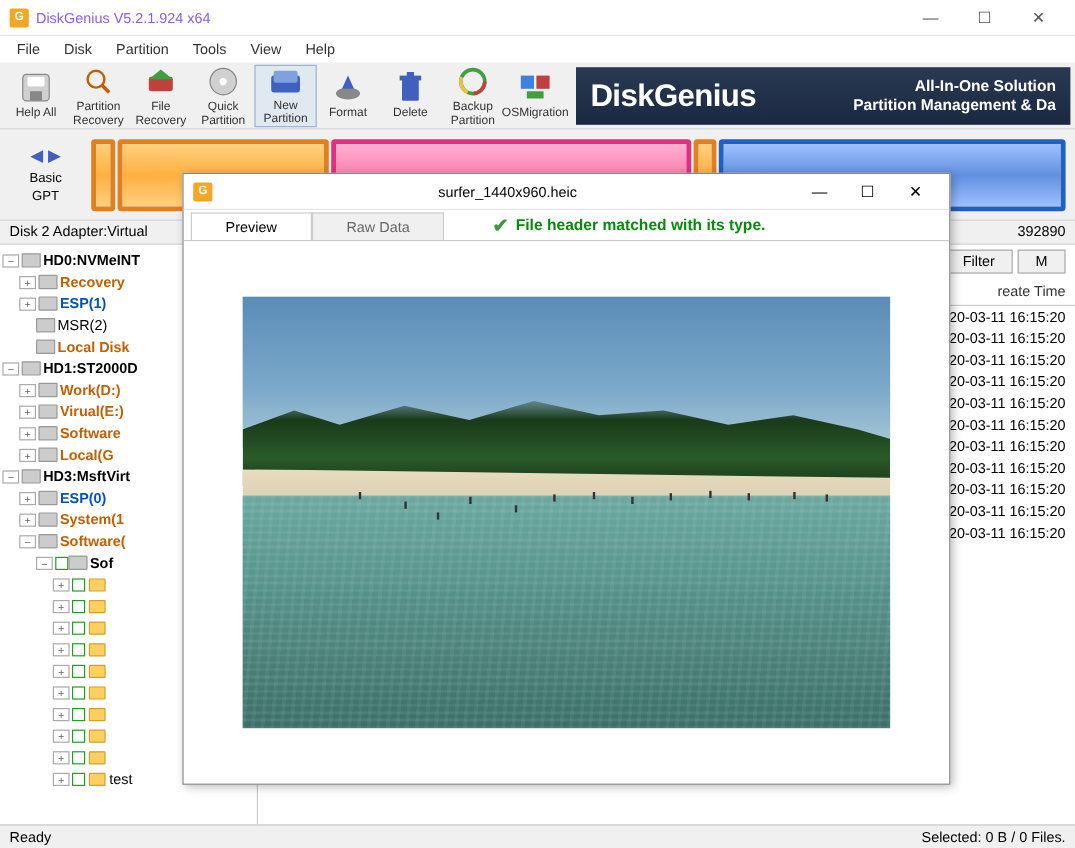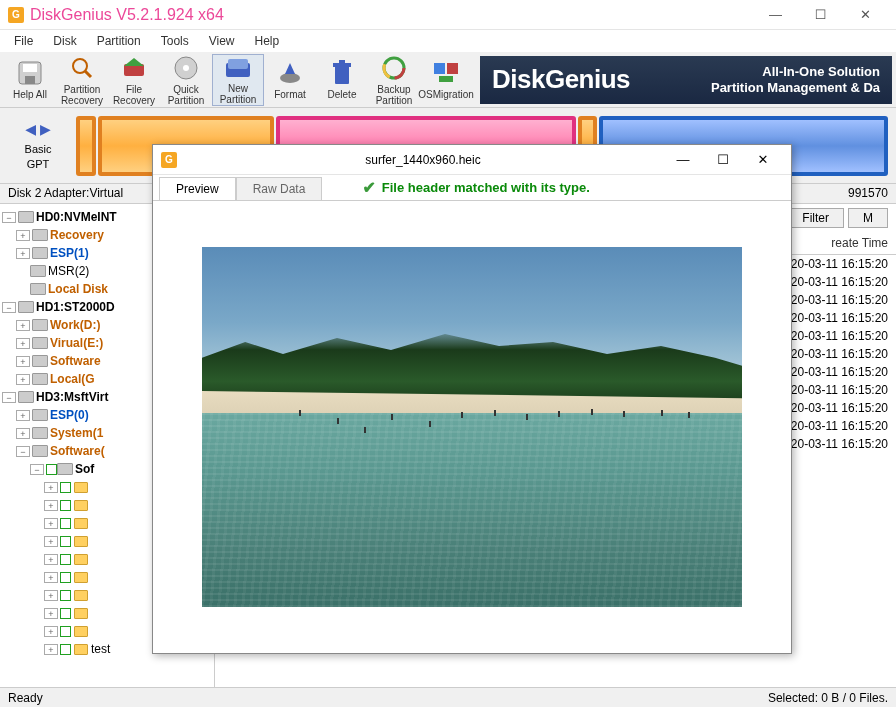--- a/index.html
+++ b/index.html
@@ -1,21 +1,21 @@
 <!DOCTYPE html>
 <html><head>
 <meta charset="utf-8">
 <style>
 * { box-sizing: border-box; margin: 0; padding: 0; }
 body { font-family: "Segoe UI", Tahoma, sans-serif; font-size: 12px; background: #fff; width: 896px; height: 707px; overflow: hidden; position: relative; color: #000; }
 
 
 .titlebar { height: 30px; display: flex; align-items: center; padding: 0 8px; background: #fff; border-bottom: 1px solid #e5e5e5; }
 .titlebar .app-icon { width: 16px; height: 16px; background: #f5a623; border-radius: 2px; margin-right: 6px; display: flex; align-items: center; justify-content: center; font-size: 10px; color: #fff; font-weight: bold; }
-.titlebar .title { flex: 1; font-size: 16px; color: #ec4899; }
+.titlebar .title { flex: 1; font-size: 12px; color: #8b5cf6; }
 .titlebar .win-controls { display: flex; gap: 0; }
 .titlebar .win-btn { width: 45px; height: 28px; display: flex; align-items: center; justify-content: center; font-size: 13px; color: #555; }
 
 
 .menubar { height: 22px; display: flex; align-items: center; padding: 0 6px; background: #fff; gap: 4px; }
 .menubar .menu-item { padding: 2px 8px; font-size: 12px; color: #333; }
 
 
 .toolbar { height: 56px; display: flex; align-items: center; background: #f0f0f0; border-bottom: 1px solid #ccc; padding: 0 4px; }
 .tool-btn { display: flex; flex-direction: column; align-items: center; justify-content: center; width: 52px; height: 52px; font-size: 10px; color: #333; text-align: center; line-height: 1.1; position: relative; }
@@ -76,21 +76,21 @@
 
 
 .preview-window { position: absolute; left: 152px; top: 144px; width: 640px; height: 510px; background: #fff; border: 1px solid #888; box-shadow: 2px 2px 8px rgba(0,0,0,0.3); display: flex; flex-direction: column; z-index: 100; }
 .preview-window .pw-titlebar { height: 30px; display: flex; align-items: center; padding: 0 8px; border-bottom: 1px solid #e5e5e5; }
 .preview-window .pw-titlebar .app-icon { width: 16px; height: 16px; background: #f5a623; border-radius: 2px; margin-right: 6px; display: flex; align-items: center; justify-content: center; font-size: 10px; color: #fff; font-weight: bold; }
 .preview-window .pw-title { flex: 1; font-size: 12px; text-align: center; }
 .preview-window .win-controls { display: flex; }
 .preview-window .win-btn { width: 40px; height: 28px; display: flex; align-items: center; justify-content: center; font-size: 13px; }
 
 .pw-tabs-row { height: 26px; display: flex; align-items: center; border-bottom: 1px solid #ccc; padding: 0 6px; gap: 0; }
-.pw-tab { padding: 4px 16px; font-size: 12px; border: 1px solid #ccc; border-bottom: none; background: #fff; position: relative; top: 1px; }
+.pw-tab { padding: 4px 28px; font-size: 12px; border: 1px solid #ccc; border-bottom: none; background: #fff; position: relative; top: 1px; }
 .pw-tab.inactive { background: #f0f0f0; color: #666; }
 .pw-status { margin-left: 40px; display: flex; align-items: center; gap: 6px; color: #0a8a0a; font-weight: bold; font-size: 13px; }
 .pw-status .check { color: #3a9a3a; font-size: 16px; }
 
 .pw-body { flex: 1; display: flex; align-items: center; justify-content: center; padding: 20px; }
 .pw-image { width: 540px; height: 360px; position: relative; overflow: hidden; }
 
 
 .pw-image .sky { position: absolute; top: 0; left: 0; right: 0; height: 35%; background: linear-gradient(180deg, #5a8cb8 0%, #7aa8c8 60%, #a8c8d8 100%); }
 .pw-image .trees { position: absolute; top: 22%; left: 0; right: 0; height: 22%; background: linear-gradient(180deg, rgba(20,50,20,0) 0%, #1a3a1a 30%, #2a5a2a 70%, #1a3a1a 100%); clip-path: polygon(0 100%, 0 40%, 8% 20%, 15% 35%, 25% 15%, 35% 30%, 45% 10%, 55% 25%, 65% 20%, 75% 35%, 85% 25%, 95% 40%, 100% 50%, 100% 100%); }
@@ -234,21 +234,21 @@
     <div class="seg orange" style="flex:0 0 20px"></div>
     <div class="seg orange" style="flex:3"></div>
     <div class="seg pink" style="flex:5.2"></div>
     <div class="seg orange" style="flex:0.2"></div>
     <div class="seg blue" style="flex:5"></div>
   </div>
 </div>
 
 <div class="disk-label">
   <span>Disk 2 Adapter:Virtual</span>
-  <span class="right-num">991570</span>
+  <span class="right-num">392890</span>
 </div>
 
 <div class="main-split">
 
   <div class="tree-panel">
     <div class="tree">
       <div class="tree-row">
           <span class="toggle">−</span>
           <span class="node-icon">
             <span class="disk-icon-small"></span>

